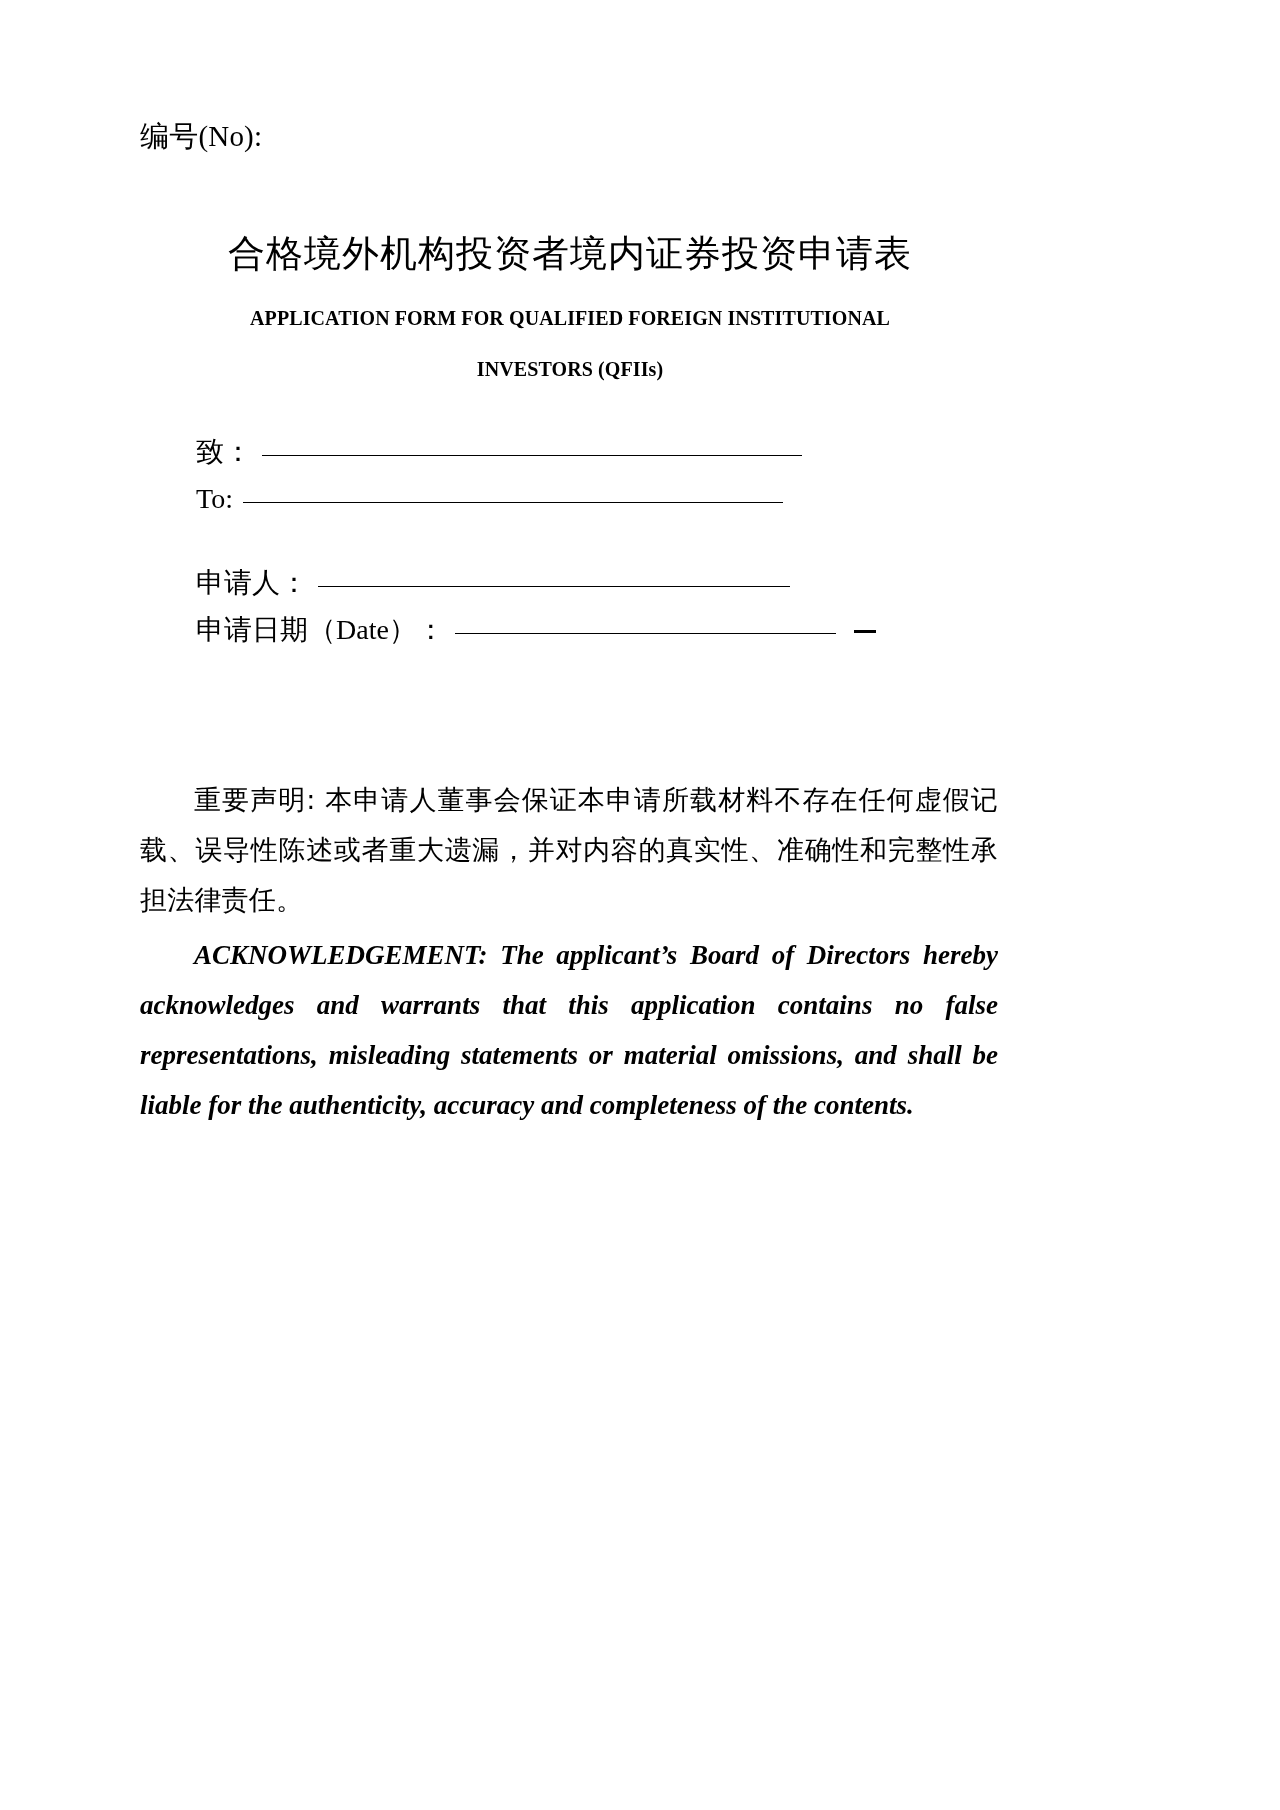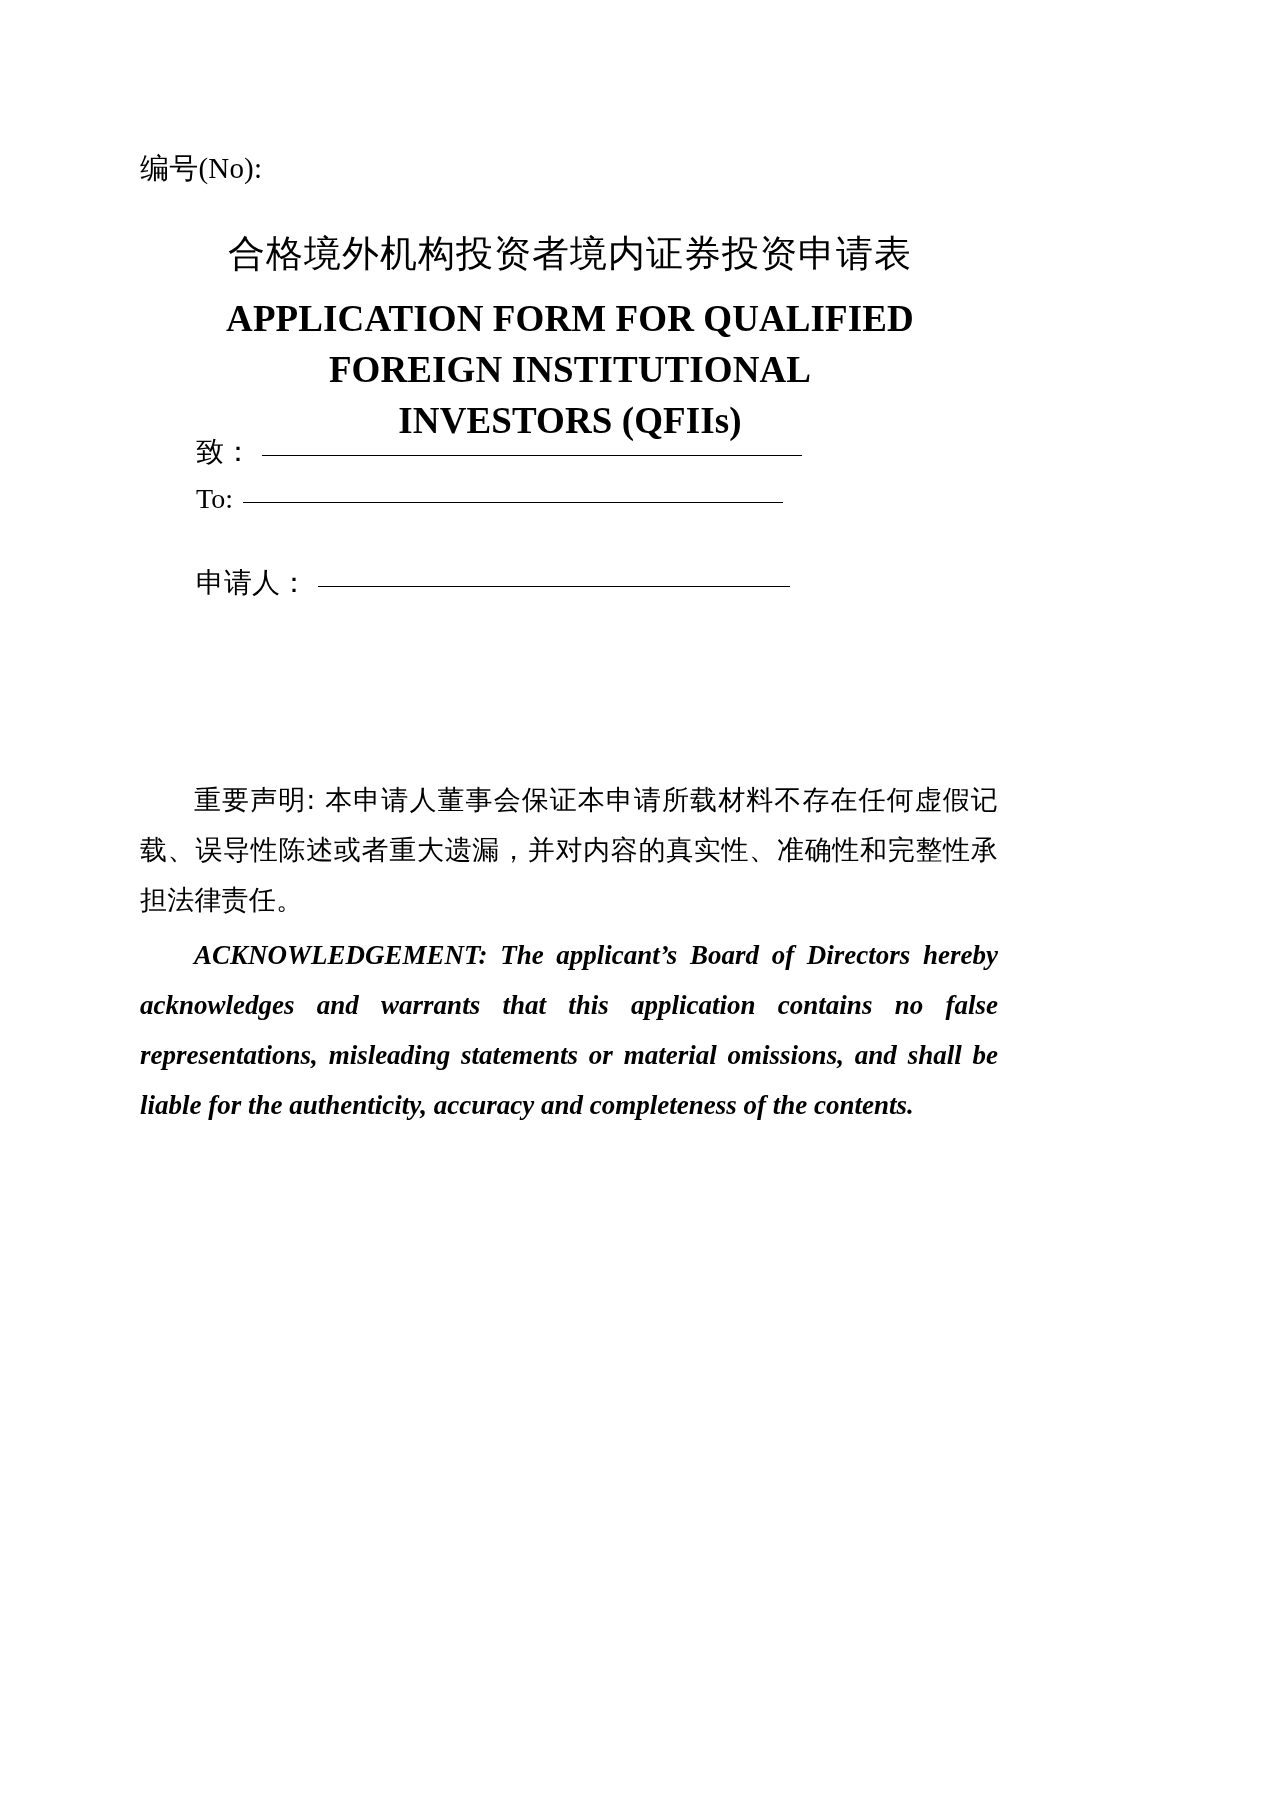--- a/index.html
+++ b/index.html
@@ -28,41 +28,40 @@
   
   .doc-no {
     position: absolute;
     left: 140px;
     top: 117px;
     font-size: 29px;
     line-height: 38px;
     letter-spacing: 0.2px;
     white-space: nowrap;
     font-family: "Liberation Serif", "DejaVu Serif", serif;
-    margin-top: 32px;
   }
 
   
   .title-block {
     position: absolute;
     left: 140px;
     top: 228px;
     width: 860px;
     text-align: center;
   }
   .title-cn {
     font-size: 37px;
     line-height: 52px;
     font-weight: normal;
     letter-spacing: 1px;
     font-family: "Liberation Serif", "DejaVu Serif", serif;
   }
   .title-en {
     margin-top: 13px;
-    font-size: 37px;
+    font-size: 20px;
     line-height: 51px;
     font-weight: bold;
     letter-spacing: 0.1px;
     font-family: "Liberation Serif", "DejaVu Serif", serif;
   }
 
   
   .fields {
     position: absolute;
     left: 196px;
@@ -160,20 +159,25 @@
     </div>
 
     <div class="gap-sm"></div>
 
     <div class="field-row">
       <span class="field-label cjk">申请人：</span>
       <span class="field-rule rule-w-applicant"></span>
     </div>
 
 
+    <div class="field-row date-row">
+      <span class="field-label cjk">申请日期（Date）：</span>
+      <span class="field-rule rule-w-date"></span>
+      <span class="date-tail"></span>
+    </div>
 
   </div>
 
   <div class="para-cn">重要声明: 本申请人董事会保证本申请所载材料不存在任何虚假记载、误导性陈述或者重大遗漏，并对内容的真实性、准确性和完整性承担法律责任。</div>
 
   <div class="para-en">ACKNOWLEDGEMENT:   The applicant’s Board of Directors hereby acknowledges and warrants that this application contains no false representations, misleading statements or material omissions, and shall be liable for the authenticity, accuracy and completeness of the contents.</div>
 
 </div>
 
 </body></html>

